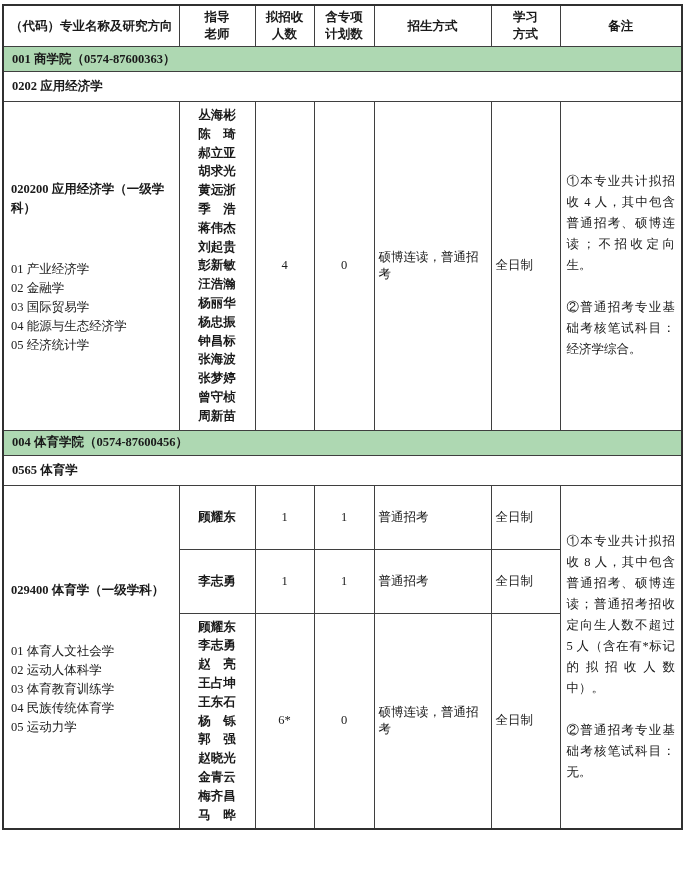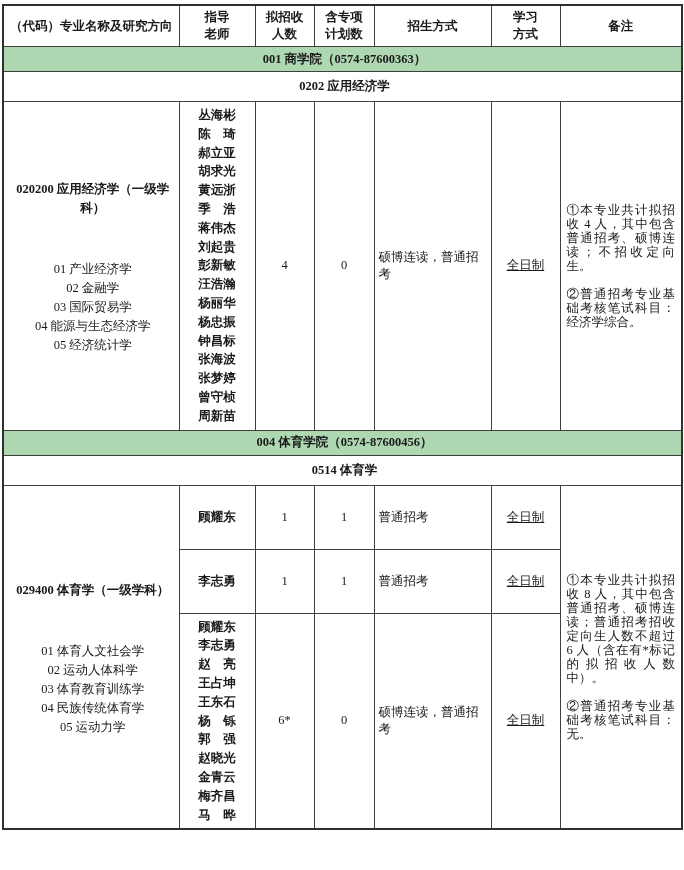--- a/index.html
+++ b/index.html
@@ -19,21 +19,21 @@
     margin: 4px 0 0 2px;
     border: 2px solid #303030;
   }
   .tbl th, .tbl td {
     border: 1px solid #3f3f3f;
     vertical-align: middle;
     font-size: 12.5px;
     padding: 2px 4px;
     overflow: hidden;
   }
-  .l  { text-align: center; }
+  .l  { text-align: left; }
   th.hdr {
     font-weight: bold;
     text-align: center;
     white-space: pre-line;
     line-height: 17px;
     padding: 3px 2px;
   }
   tr.h-header  { height: 40px; }
   tr.h-green   { height: 25px; }
   tr.h-subject { height: 30px; }
@@ -61,24 +61,24 @@
   td.majorcell { padding: 6px 4px 2px 7px; }
   td.advisors {
     text-align: center;
     line-height: 18.8px;
     white-space: pre-line;
     padding: 4px 2px;
     font-weight: bold;
   }
   td.num { text-align: center; }
   td.method { }
-  td.study { text-align: center; text-decoration: underline; }
+  td.study { text-align: left; }
   td.remarks {
     text-align: justify;
-    line-height: 14px;
+    line-height: 21px;
     white-space: pre-line;
     padding: 4px 6px;
   }
 </style>
 </head>
 <body>
 
 <table class="tbl">
   <colgroup>
     <col style="width:176px">
@@ -146,38 +146,38 @@
     <td class="remarks">①本专业共计拟招收 4 人，其中包含普通招考、硕博连读；不招收定向生。
 
 ②普通招考专业基础考核笔试科目：经济学综合。</td>
   </tr>
 
   <tr class="h-green">
     <td class="green l" colspan="7">004 体育学院（0574-87600456）</td>
   </tr>
 
   <tr class="h-subject">
-    <td class="subject l" colspan="7">0514 体育学</td>
+    <td class="subject l" colspan="7">0565 体育学</td>
   </tr>
 
   <tr class="h-sport">
     <td class="majorcell l" rowspan="3">
       <div class="major-title">029400 体育学（一级学科）</div>
       <div class="directions">01 体育人文社会学
 02 运动人体科学
 03 体育教育训练学
 04 民族传统体育学
 05 运动力学</div>
     </td>
     <td class="advisors">顾耀东</td>
     <td class="num">1</td>
     <td class="num">1</td>
     <td class="method">普通招考</td>
     <td class="study">全日制</td>
-    <td class="remarks" rowspan="3">①本专业共计拟招收 8 人，其中包含普通招考、硕博连读；普通招考招收定向生人数不超过 6 人（含在有*标记的拟招收人数中）。
+    <td class="remarks" rowspan="3">①本专业共计拟招收 8 人，其中包含普通招考、硕博连读；普通招考招收定向生人数不超过 5 人（含在有*标记的拟招收人数中）。
 
 ②普通招考专业基础考核笔试科目：无。</td>
   </tr>
 
   <tr class="h-sport">
     <td class="advisors">李志勇</td>
     <td class="num">1</td>
     <td class="num">1</td>
     <td class="method">普通招考</td>
     <td class="study">全日制</td>

